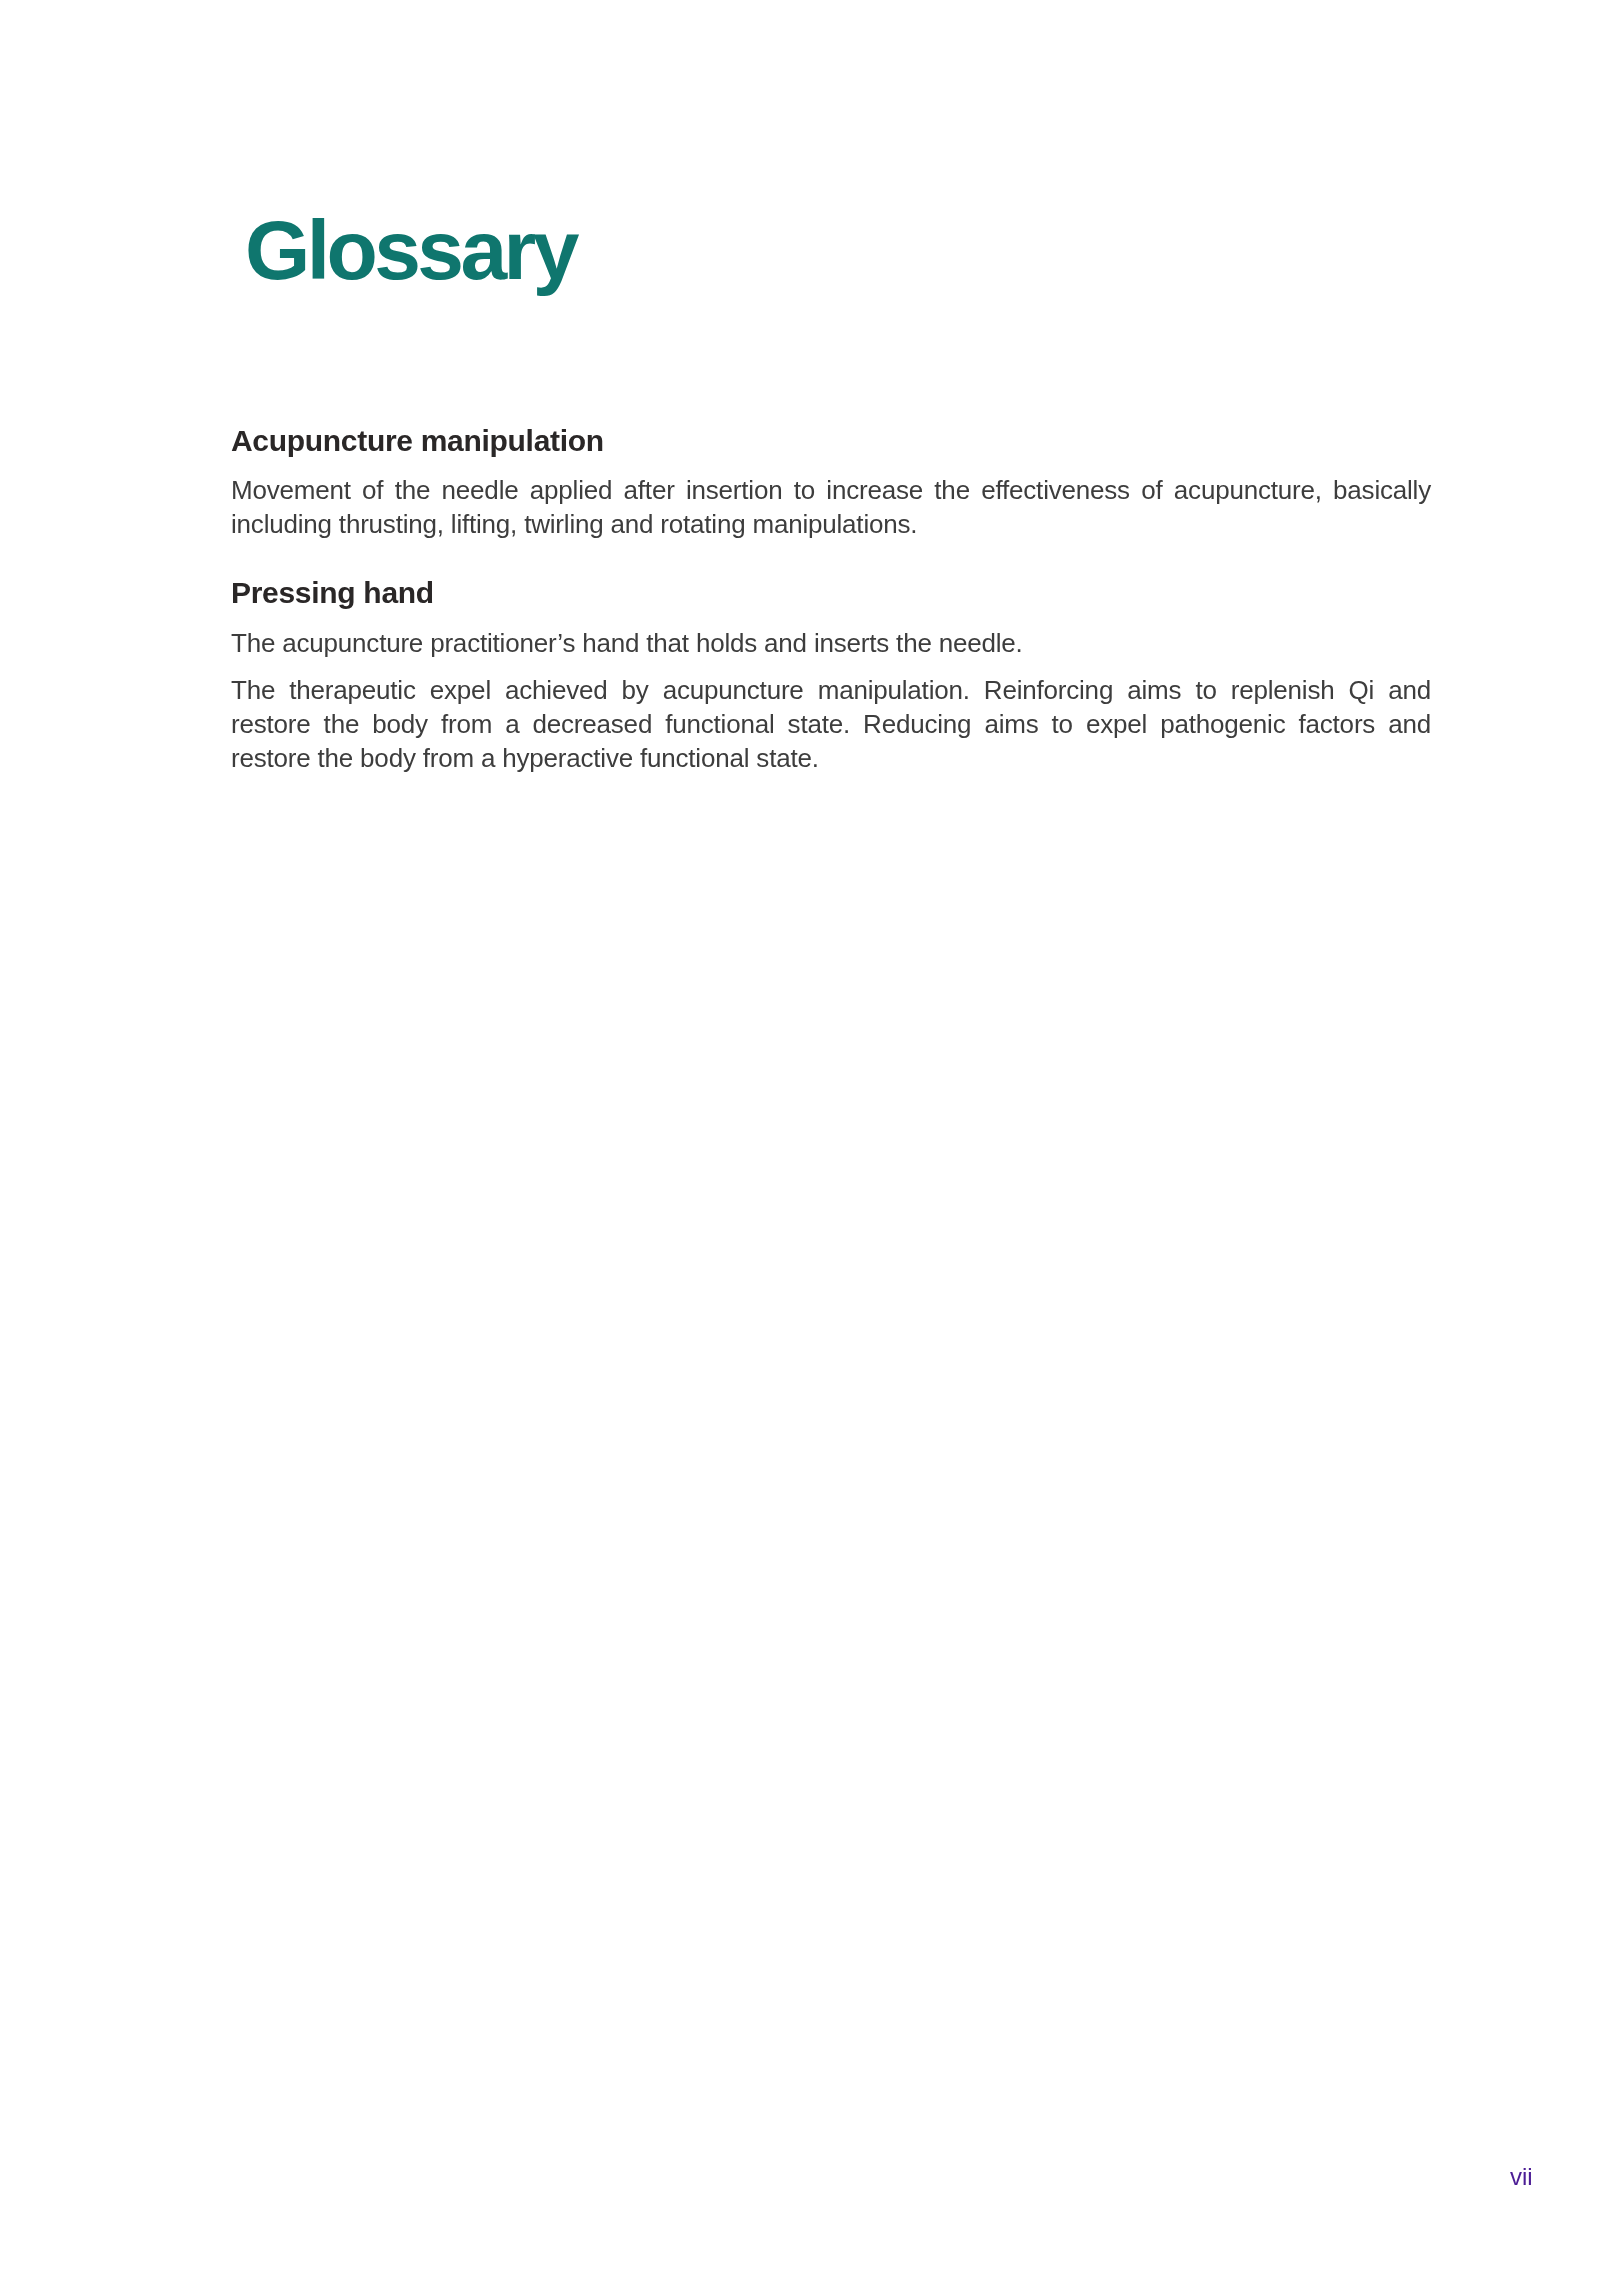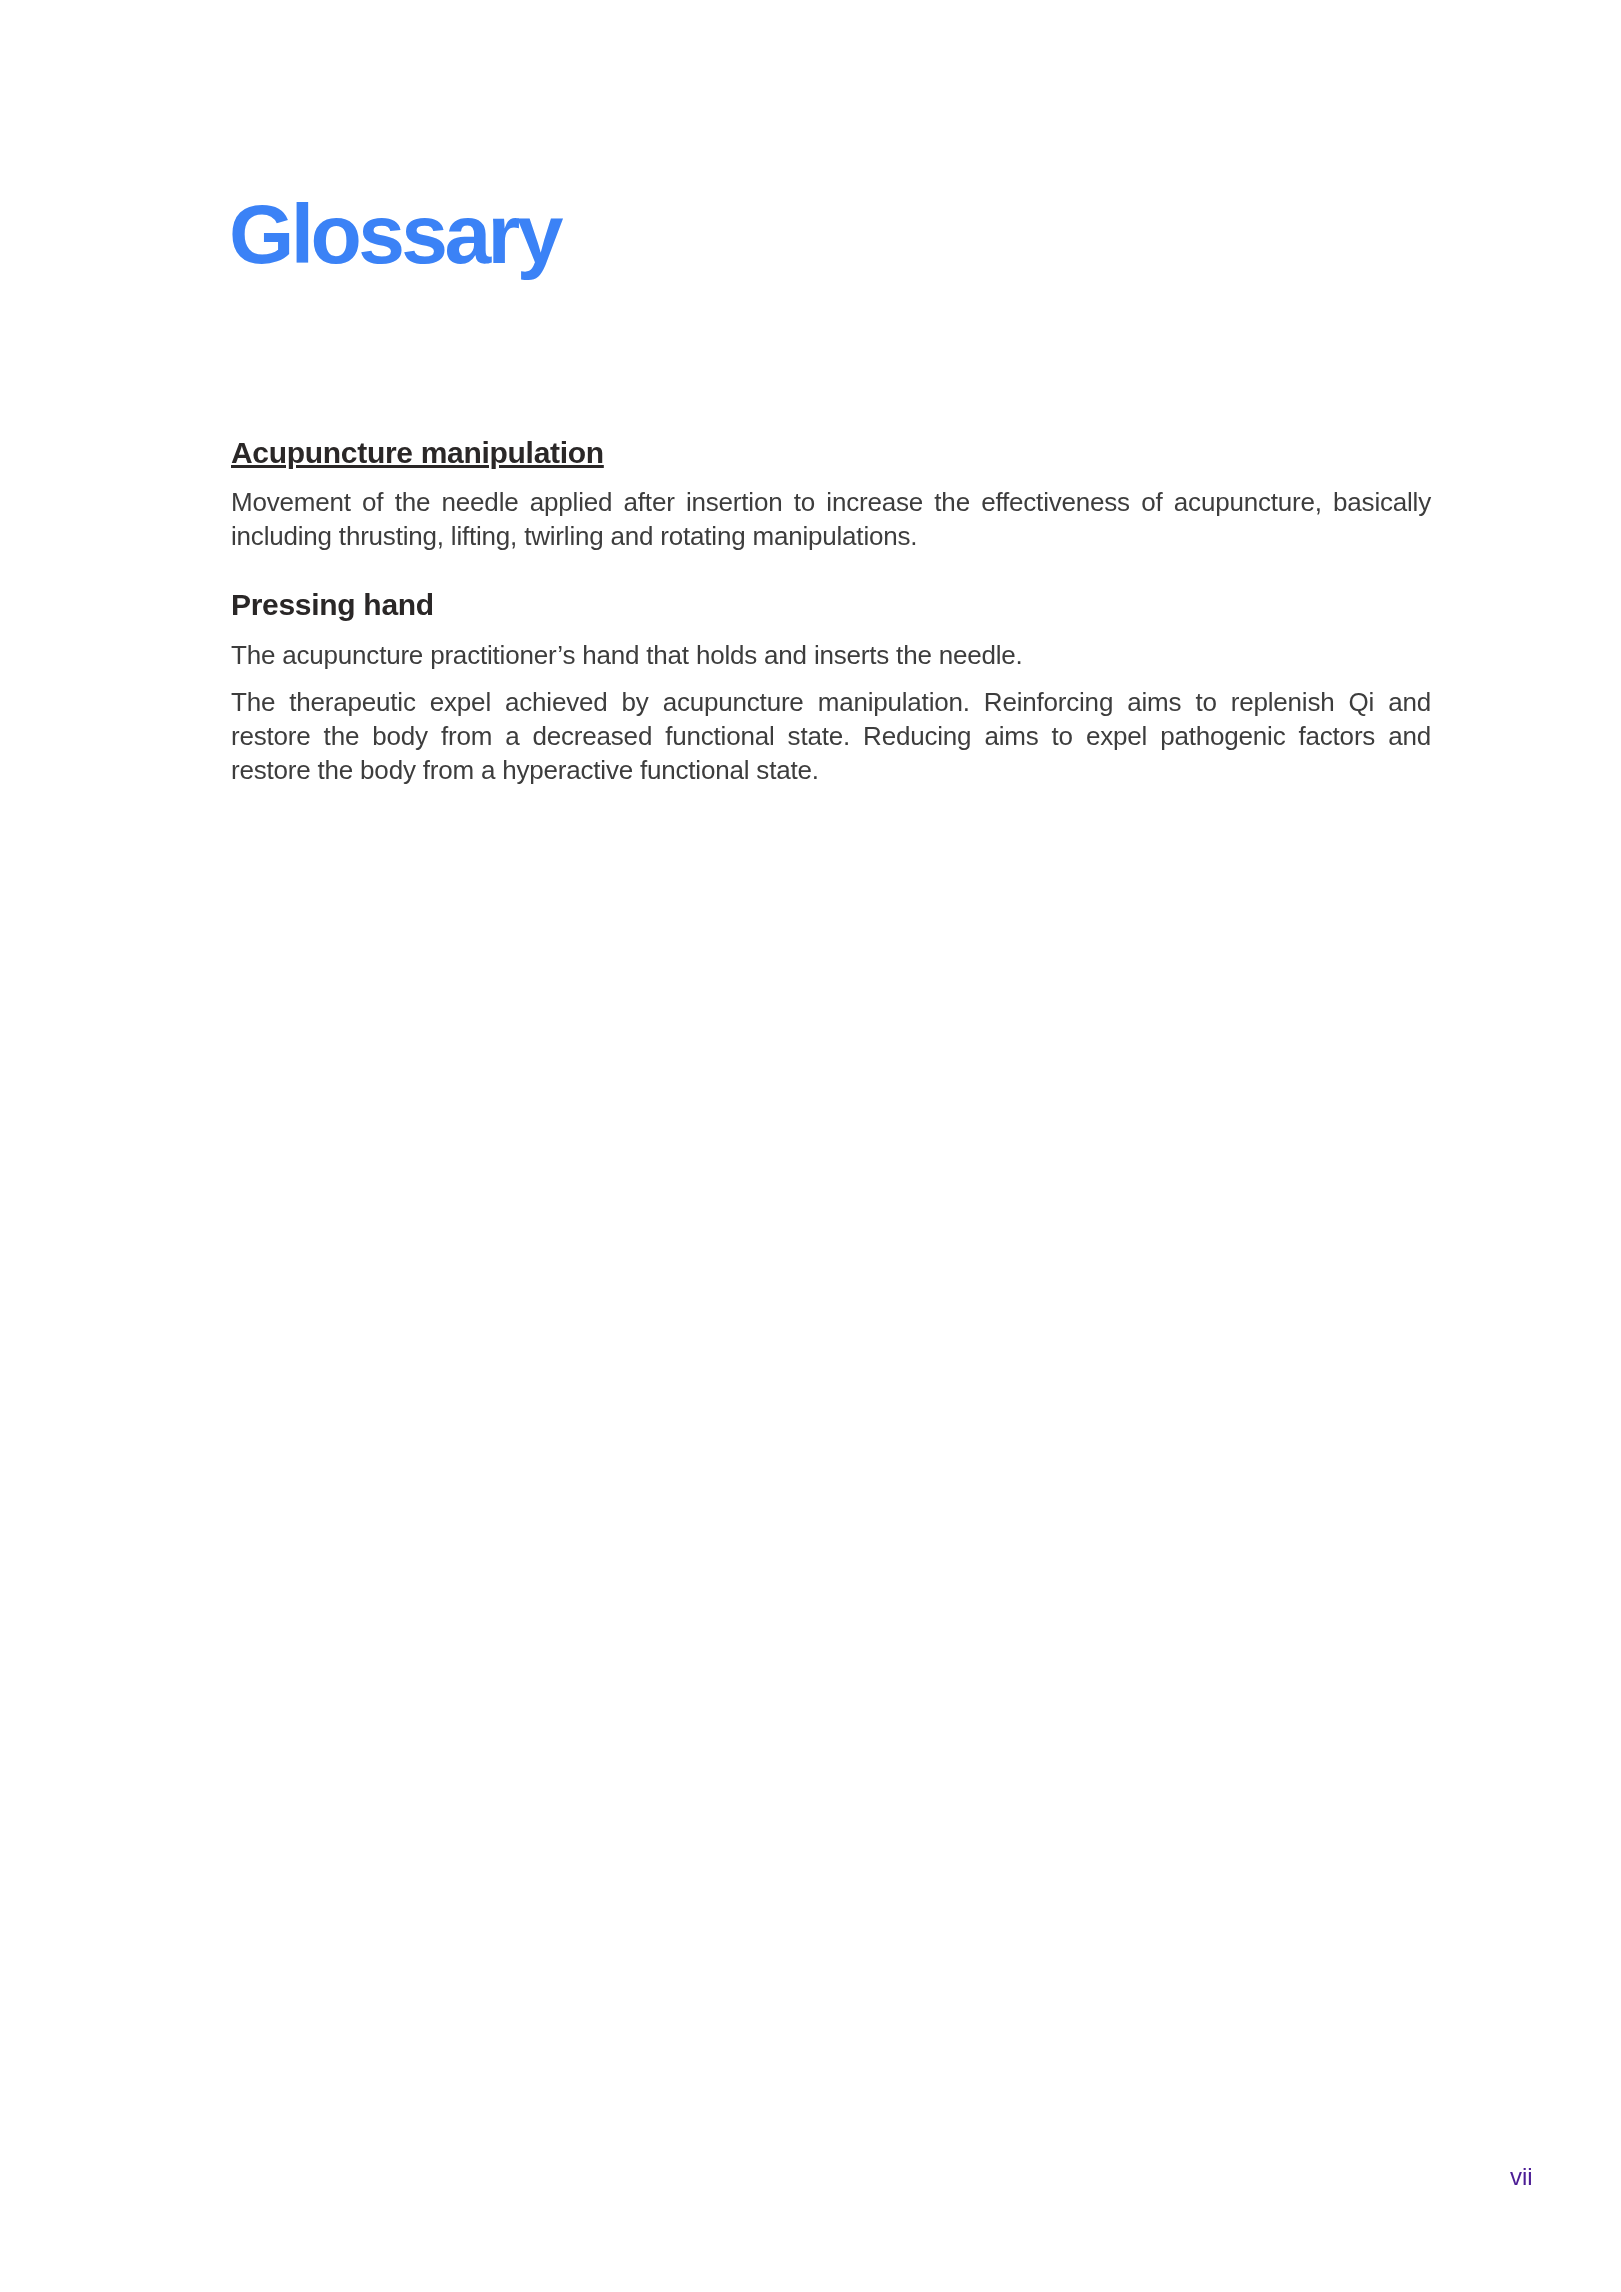--- a/index.html
+++ b/index.html
@@ -12,44 +12,43 @@
     width: 1622px;
     height: 2293px;
     background: #ffffff;
     overflow: hidden;
     font-family: "Liberation Sans", "DejaVu Sans", sans-serif;
   }
   .title {
     position: absolute;
     left: 229px;
     top: 190px;
-    margin: 0;
+    margin: 16px;
     font-size: 84px;
     line-height: 88px;
     font-weight: 700;
     letter-spacing: -3.6px;
-    color: #3b82f6;
+    color: #0f766e;
   }
   .content {
     position: absolute;
     left: 231px;
     top: 417px;
     width: 1200px;
   }
   .entry h2 {
     margin: 32px 0 0 0;
     font-size: 30px;
     line-height: 39px;
     font-weight: 700;
     letter-spacing: -0.3px;
     color: #2a2727;
   }
   .entry:first-child h2 {
-    margin-top: 16px;
-    text-decoration: underline;
+    margin-top: 4px;
   }
   .entry p {
     margin: 13.4px 0 0 0;
     font-size: 26px;
     line-height: 34px;
     letter-spacing: -0.2px;
     color: #3d3d3d;
     text-align: justify;
   }
   .folio {

